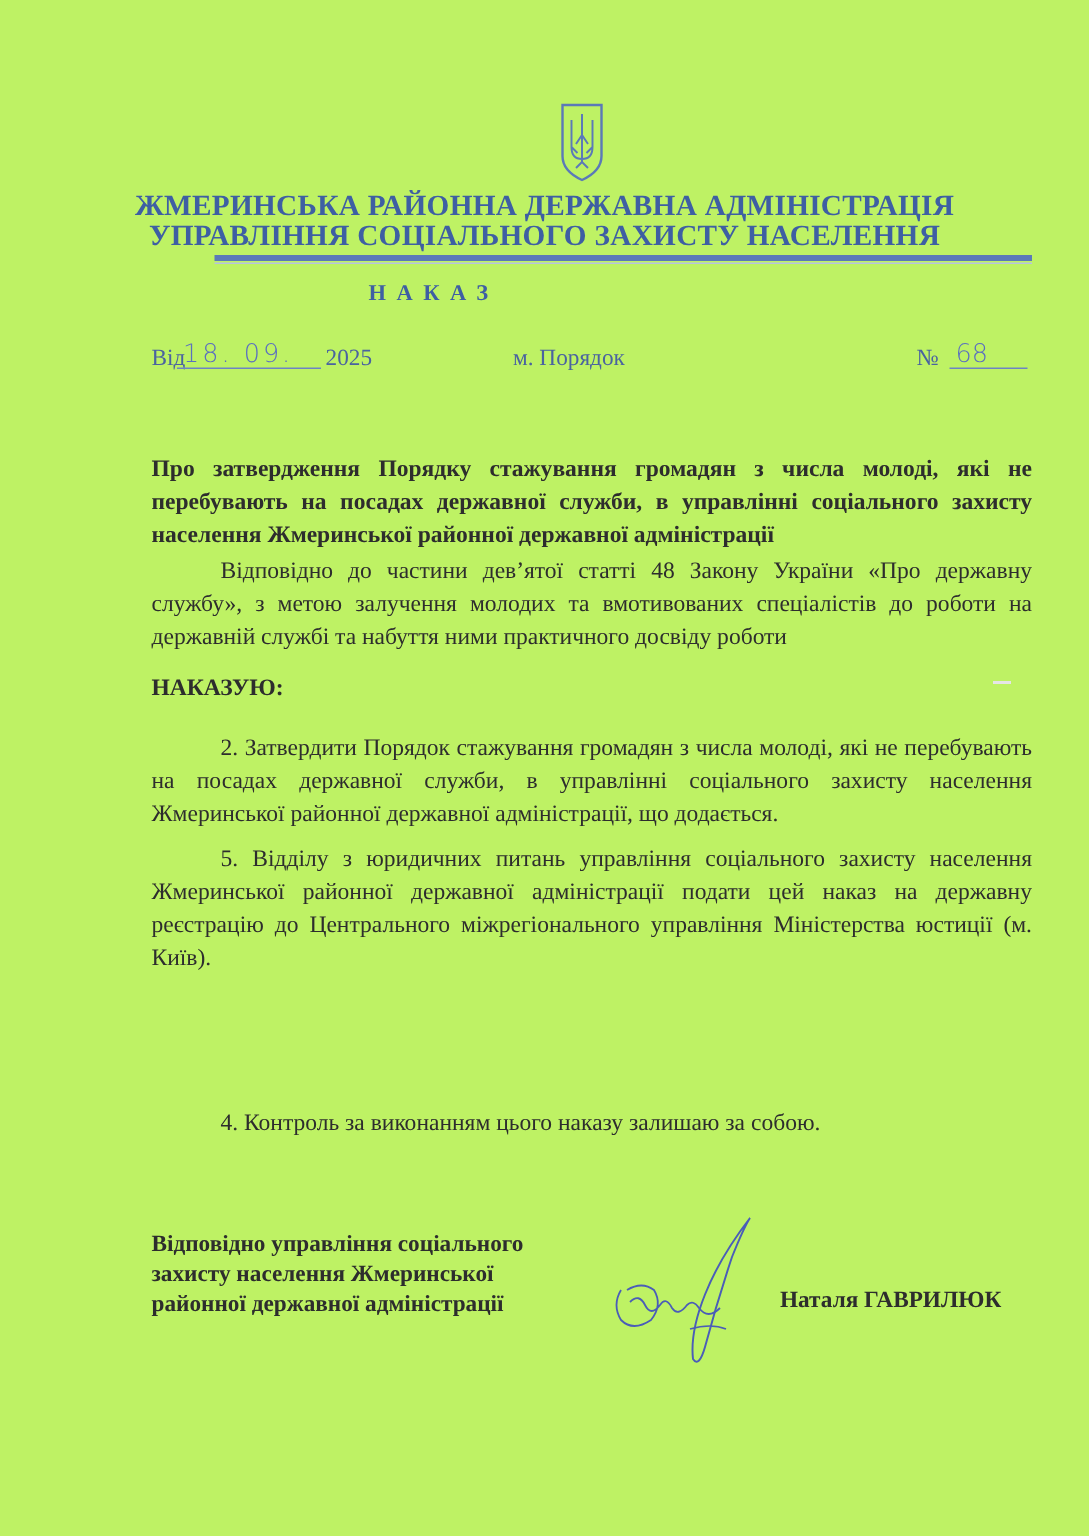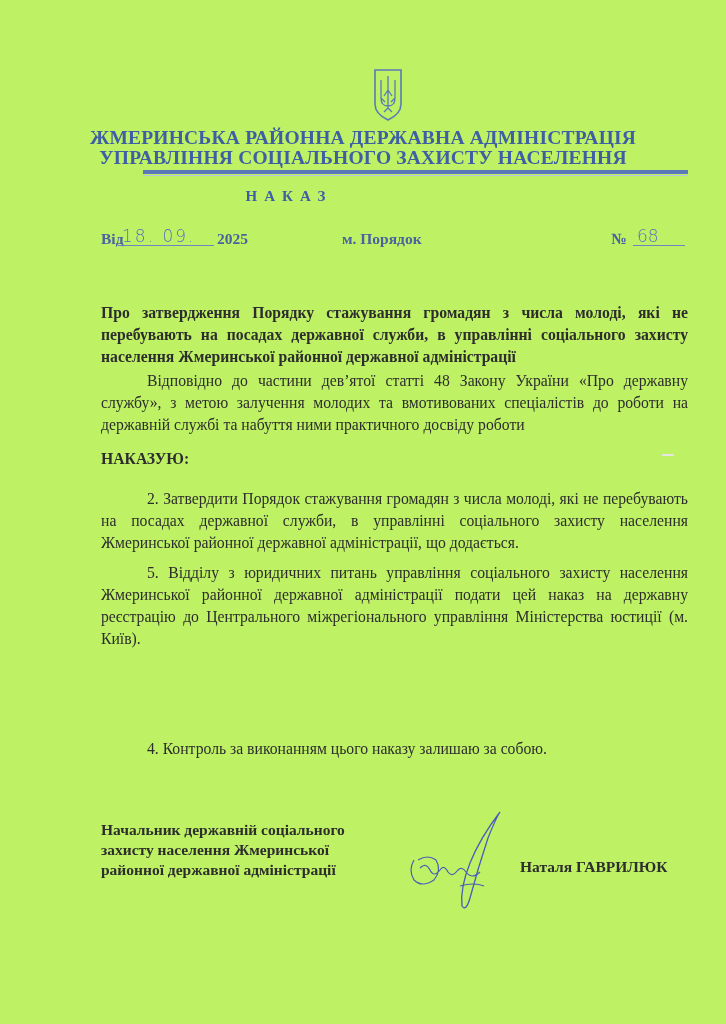--- a/index.html
+++ b/index.html
@@ -11,21 +11,21 @@
   .org { position:absolute; left:0; width:726px; text-align:center; color:#3e5fa3;
          font-weight:bold; font-size:19.5px; letter-spacing:0.2px; }
   .org.l1 { top:127px; }
   .org.l2 { top:147px; }
   .rule { position:absolute; left:143px; top:170px; width:545px; height:4px; background:#5b79b8; }
   .rule2 { position:absolute; left:143px; top:175px; width:545px; height:1px; background:#b6c3e0; }
 
   .nakaz { position:absolute; left:0; width:578px; top:188px; text-align:center;
            color:#3e5fa3; font-weight:bold; font-size:15px; letter-spacing:7px; }
 
-  .dateline { position:absolute; top:230px; font-size:15.5px; color:#4a63a0;font-weight:bold; }
+  .dateline { position:absolute; top:230px; font-size:15.5px; color:#4a63a0; }
   .hand { font-family:"DejaVu Sans", sans-serif; font-weight:200; color:#5a6fc0; font-size:17px;
           display:inline-block; border-bottom:1px solid #6d84c4; line-height:18px; }
   .d-vid { left:101px; }
   .d-date { left:118px; top:227px; width:92px; padding-left:4px; letter-spacing:2px; }
   .d-year { left:217px; }
   .d-city { left:342px; }
   .d-no-label { left:611px; }
   .d-no { left:633px; top:227px; width:48px; padding-left:4px; }
 
   .text { position:absolute; left:101px; width:587px; font-size:15.7px; line-height:22px;
@@ -73,21 +73,21 @@
   <div class="text bold title">Про затвердження Порядку стажування громадян з числа молоді, які не перебувають на посадах державної служби, в управлінні соціального захисту населення Жмеринської районної державної адміністрації</div>
   <div class="text indent preamble">Відповідно до частини дев’ятої статті 48 Закону України «Про державну службу», з метою залучення молодих та вмотивованих спеціалістів до роботи на державній службі та набуття ними практичного досвіду роботи</div>
   <div class="text order-word">НАКАЗУЮ:</div>
   <div class="mark"></div>
 
   <div class="text indent item1">2. Затвердити Порядок стажування громадян з числа молоді, які не перебувають на посадах державної служби, в управлінні соціального захисту населення Жмеринської районної державної адміністрації, що додається.</div>
   <div class="text indent item2">5. Відділу з юридичних питань управління соціального захисту населення Жмеринської районної державної адміністрації подати цей наказ на державну реєстрацію до Центрального міжрегіонального управління Міністерства юстиції (м. Київ).</div>
   <div class="text indent item4">4. Контроль за виконанням цього наказу залишаю за собою.</div>
 
   <div class="sign-pos">
-    <div>Начальник державній соціального</div>
+    <div>Відповідно управління соціального</div>
     <div>захисту населення Жмеринської</div>
     <div>районної державної адміністрації</div>
   </div>
 
   <svg class="signature" viewBox="0 0 130 105">
     <path d="M100 4 Q80 30 70 55 Q60 80 62 98 Q66 104 70 90 Q78 60 88 30 Q96 10 100 4" fill="none" stroke="#4a5db8" stroke-width="1.3"></path>
     <path d="M14 52 Q8 62 14 72 Q22 80 34 72 Q42 62 36 52 Q28 46 18 52 M20 60 Q26 54 30 62 Q34 70 40 62 Q44 56 48 64 Q52 70 58 62 Q62 58 66 64 Q72 72 80 64" fill="none" stroke="#4a5db8" stroke-width="1.2"></path>
     <path d="M60 78 Q74 74 84 78" fill="none" stroke="#4a5db8" stroke-width="1.1"></path>
   </svg>
 

